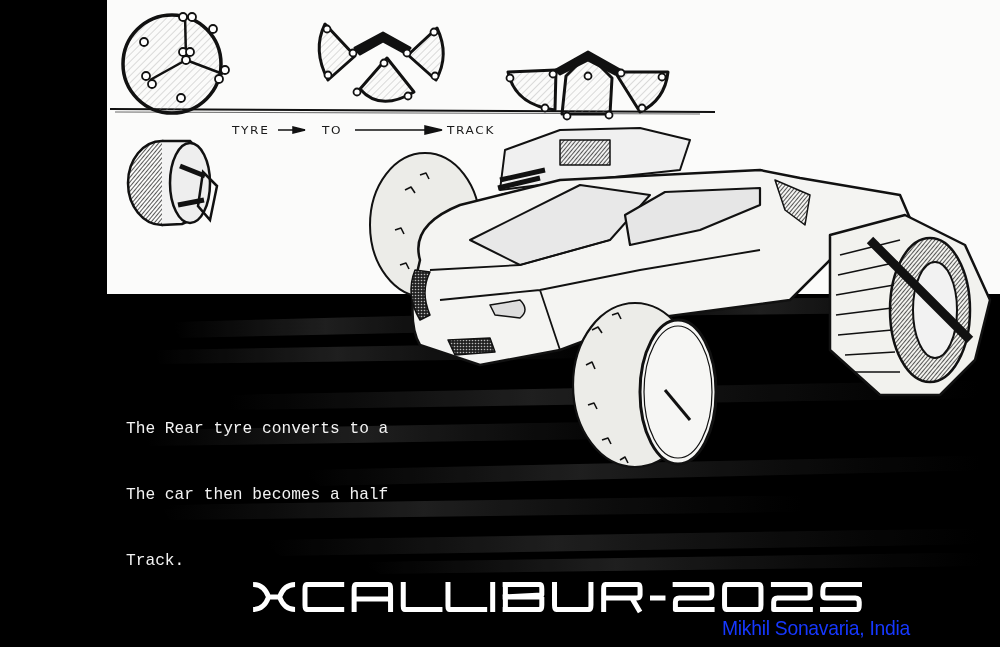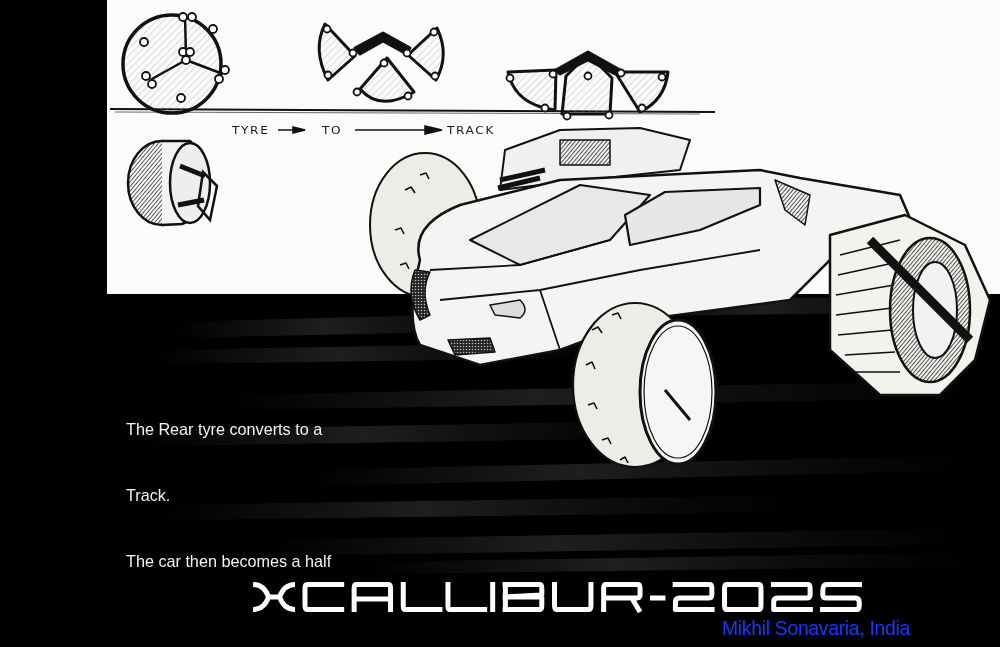--- a/index.html
+++ b/index.html
@@ -1,21 +1,21 @@
 <!DOCTYPE html>
 <html><head>
 <meta charset="utf-8">
 <style>
   html, body { margin:0; padding:0; background:#000; }
   body { width:1000px; height:647px; position:relative; overflow:hidden; font-family:"Liberation Sans", sans-serif; }
   .bg-streaks { position:absolute; inset:0; }
   .sketch-panel { position:absolute; left:107px; top:0; width:893px; height:294px; background:#fbfbfa; }
   .art { position:absolute; left:0; top:0; }
   .caption { position:absolute; left:126px; top:374px; color:#f2f2f2; font-size:16.2px; line-height:22px; white-space:pre; }
-  .caption p { margin:0; }
+  .caption p { margin:0;font-family:Liberation Mono, monospace; }
   .title-wrap { position:absolute; left:252px; top:582px; width:612px; height:32px; }
   .title-text { position:absolute; left:0; top:0; width:1px; height:1px; overflow:hidden; clip:rect(0 0 0 0); }
   .credit { position:absolute; left:722px; top:616px; color:#1638ff; font-size:21px; letter-spacing:-0.3px; transform:scaleX(0.92); transform-origin:left top; white-space:nowrap; }
   .label { position:absolute; font-size:11px; color:#1a1a1a; letter-spacing:1.5px; font-family:"DejaVu Sans", sans-serif; transform:scaleX(1.1); transform-origin:left top; }
 </style>
 </head>
 <body>
 
 <svg class="bg-streaks" width="1000" height="647" viewBox="0 0 1000 647">
   <defs>
@@ -184,22 +184,22 @@
     </g>
   </g>
 </svg>
 
 <div class="label" style="left:232px; top:124px;">TYRE</div>
 <div class="label" style="left:322px; top:124px;">TO</div>
 <div class="label" style="left:447px; top:124px;">TRACK</div>
 
 <div class="caption">
   <p>The Rear tyre converts to a</p>
+  <p>The car then becomes a half</p>
   <p>Track.</p>
-  <p>The car then becomes a half</p>
   
   
   
   
 </div>
 
 <div class="title-wrap">
   <span class="title-text">XCALLIBUR-2025</span>
   <svg id="title-svg" width="612" height="32" viewBox="0 0 612 32">
       <path d="M1 2.5 Q11 2.5 15 15 Q11 27.5 1 27.5 M39 2.5 Q29 2.5 25 15 Q29 27.5 39 27.5 M13 15 L27 15 M83.5 2.5 L49.5 2.5 Q48 2.5 48 7 L48 23 Q48 27.5 49.5 27.5 L83.5 27.5 M92.5 30 L92.5 7 Q92.5 2.5 94 2.5 L124 2.5 Q125.5 2.5 125.5 7 L125.5 30 M92.5 17 L125.5 17 M137 0 L137 24 Q137 27.5 138.5 27.5 L172.5 27.5 M177.5 0 L177.5 24 Q177.5 27.5 179 27.5 L213 27.5 M218 0 L218 30 M229.5 0 L229.5 30 M227 2.5 L261 2.5 Q262.5 2.5 262.5 7 L262.5 13 L227 15 M262.5 15 L262.5 23 Q262.5 27.5 261 27.5 L227 27.5 M227 15 L262.5 15 M274 0 L274 23 Q274 27.5 275.5 27.5 L305.5 27.5 Q307 27.5 307 23 L307 0 M318.5 30 L318.5 7 Q318.5 2.5 320 2.5 L350 2.5 Q351.5 2.5 351.5 7 L351.5 13 Q351.5 16 348 16 L318.5 16 M344 16 L351.5 30 M360.5 16 L374.5 16 M381 2.5 L415 2.5 Q416.5 2.5 416.5 7 L416.5 13 Q416.5 16 413 16 L387 16 Q383.5 16 383.5 20 L383.5 27.5 L419 27.5 M429.5 2.5 L459.5 2.5 Q461 2.5 461 7 L461 23 Q461 27.5 459.5 27.5 L429.5 27.5 Q428 27.5 428 23 L428 7 Q428 2.5 429.5 2.5 Z M470 2.5 L504 2.5 Q505.5 2.5 505.5 7 L505.5 13 Q505.5 16 502 16 L476 16 Q472.5 16 472.5 20 L472.5 27.5 L508 27.5 M552.5 2.5 L520.5 2.5 Q517 2.5 517 9 L517 13 Q517 16 520.5 16 L546.5 16 Q550 16 550 20 L550 23 Q550 27.5 548.5 27.5 L514.5 27.5 " fill="none" stroke="#ffffff" stroke-width="5" stroke-linejoin="round" transform="scale(1.1040723981900453 1)" vector-effect="non-scaling-stroke"></path>

